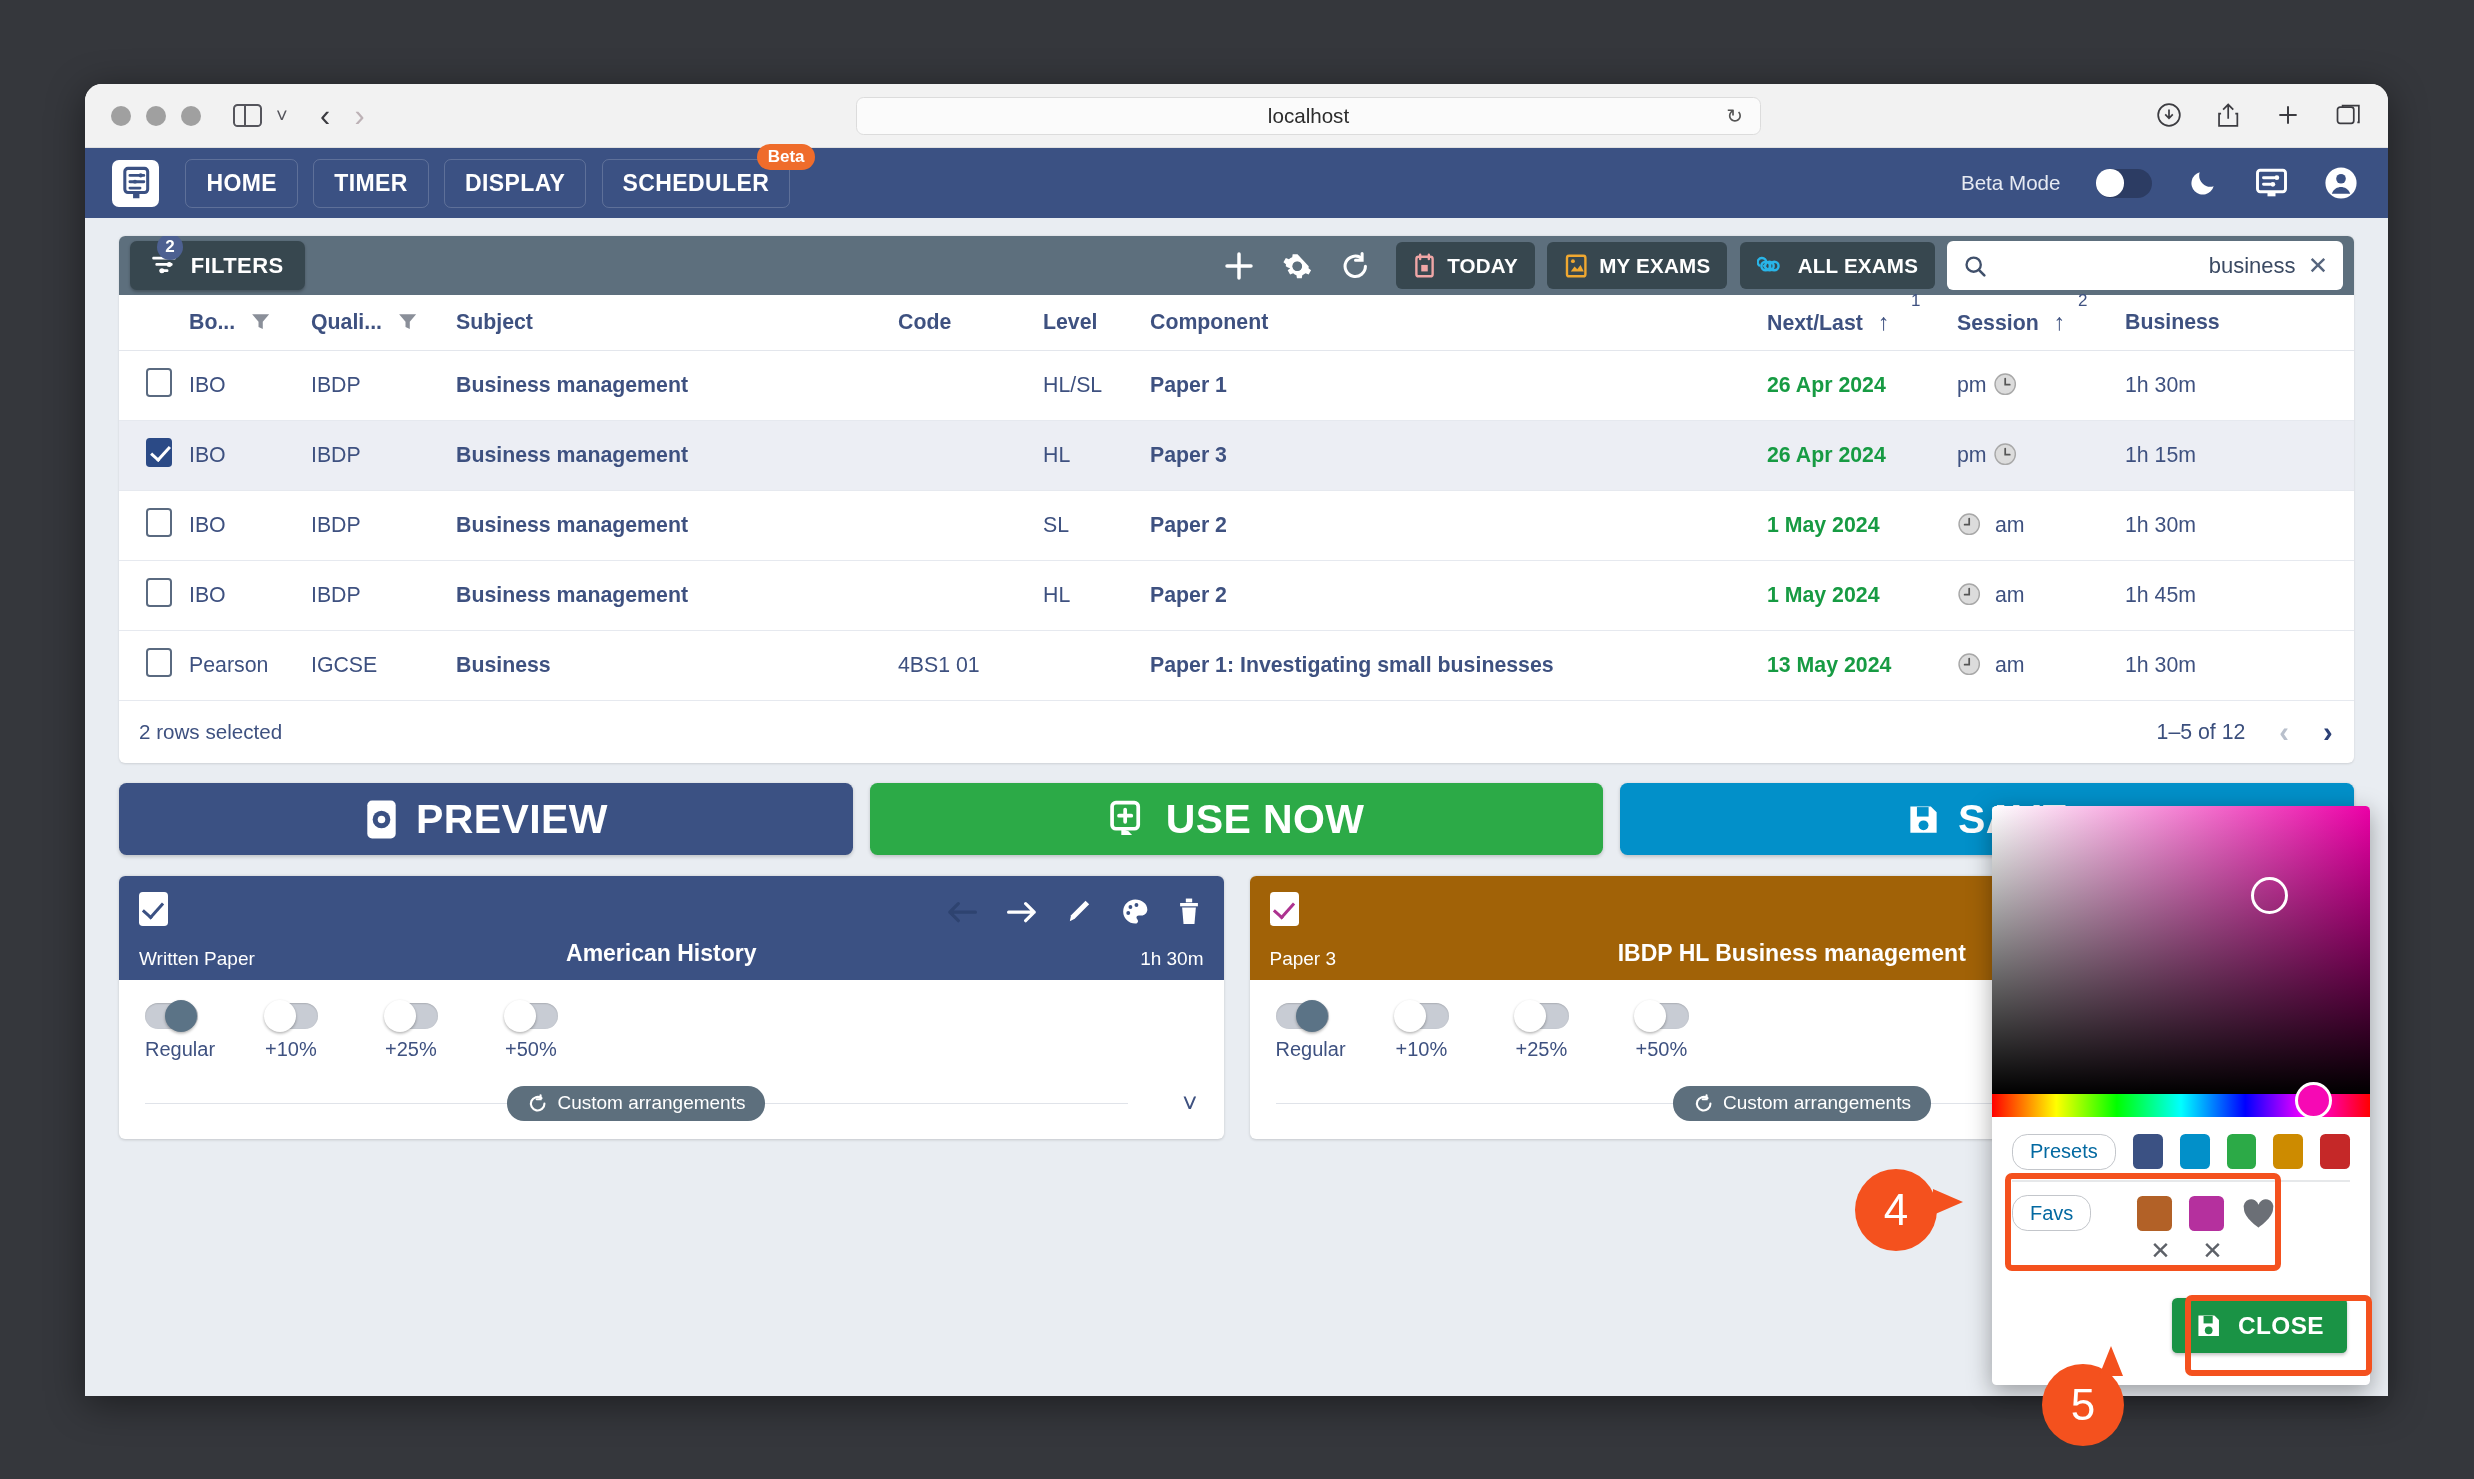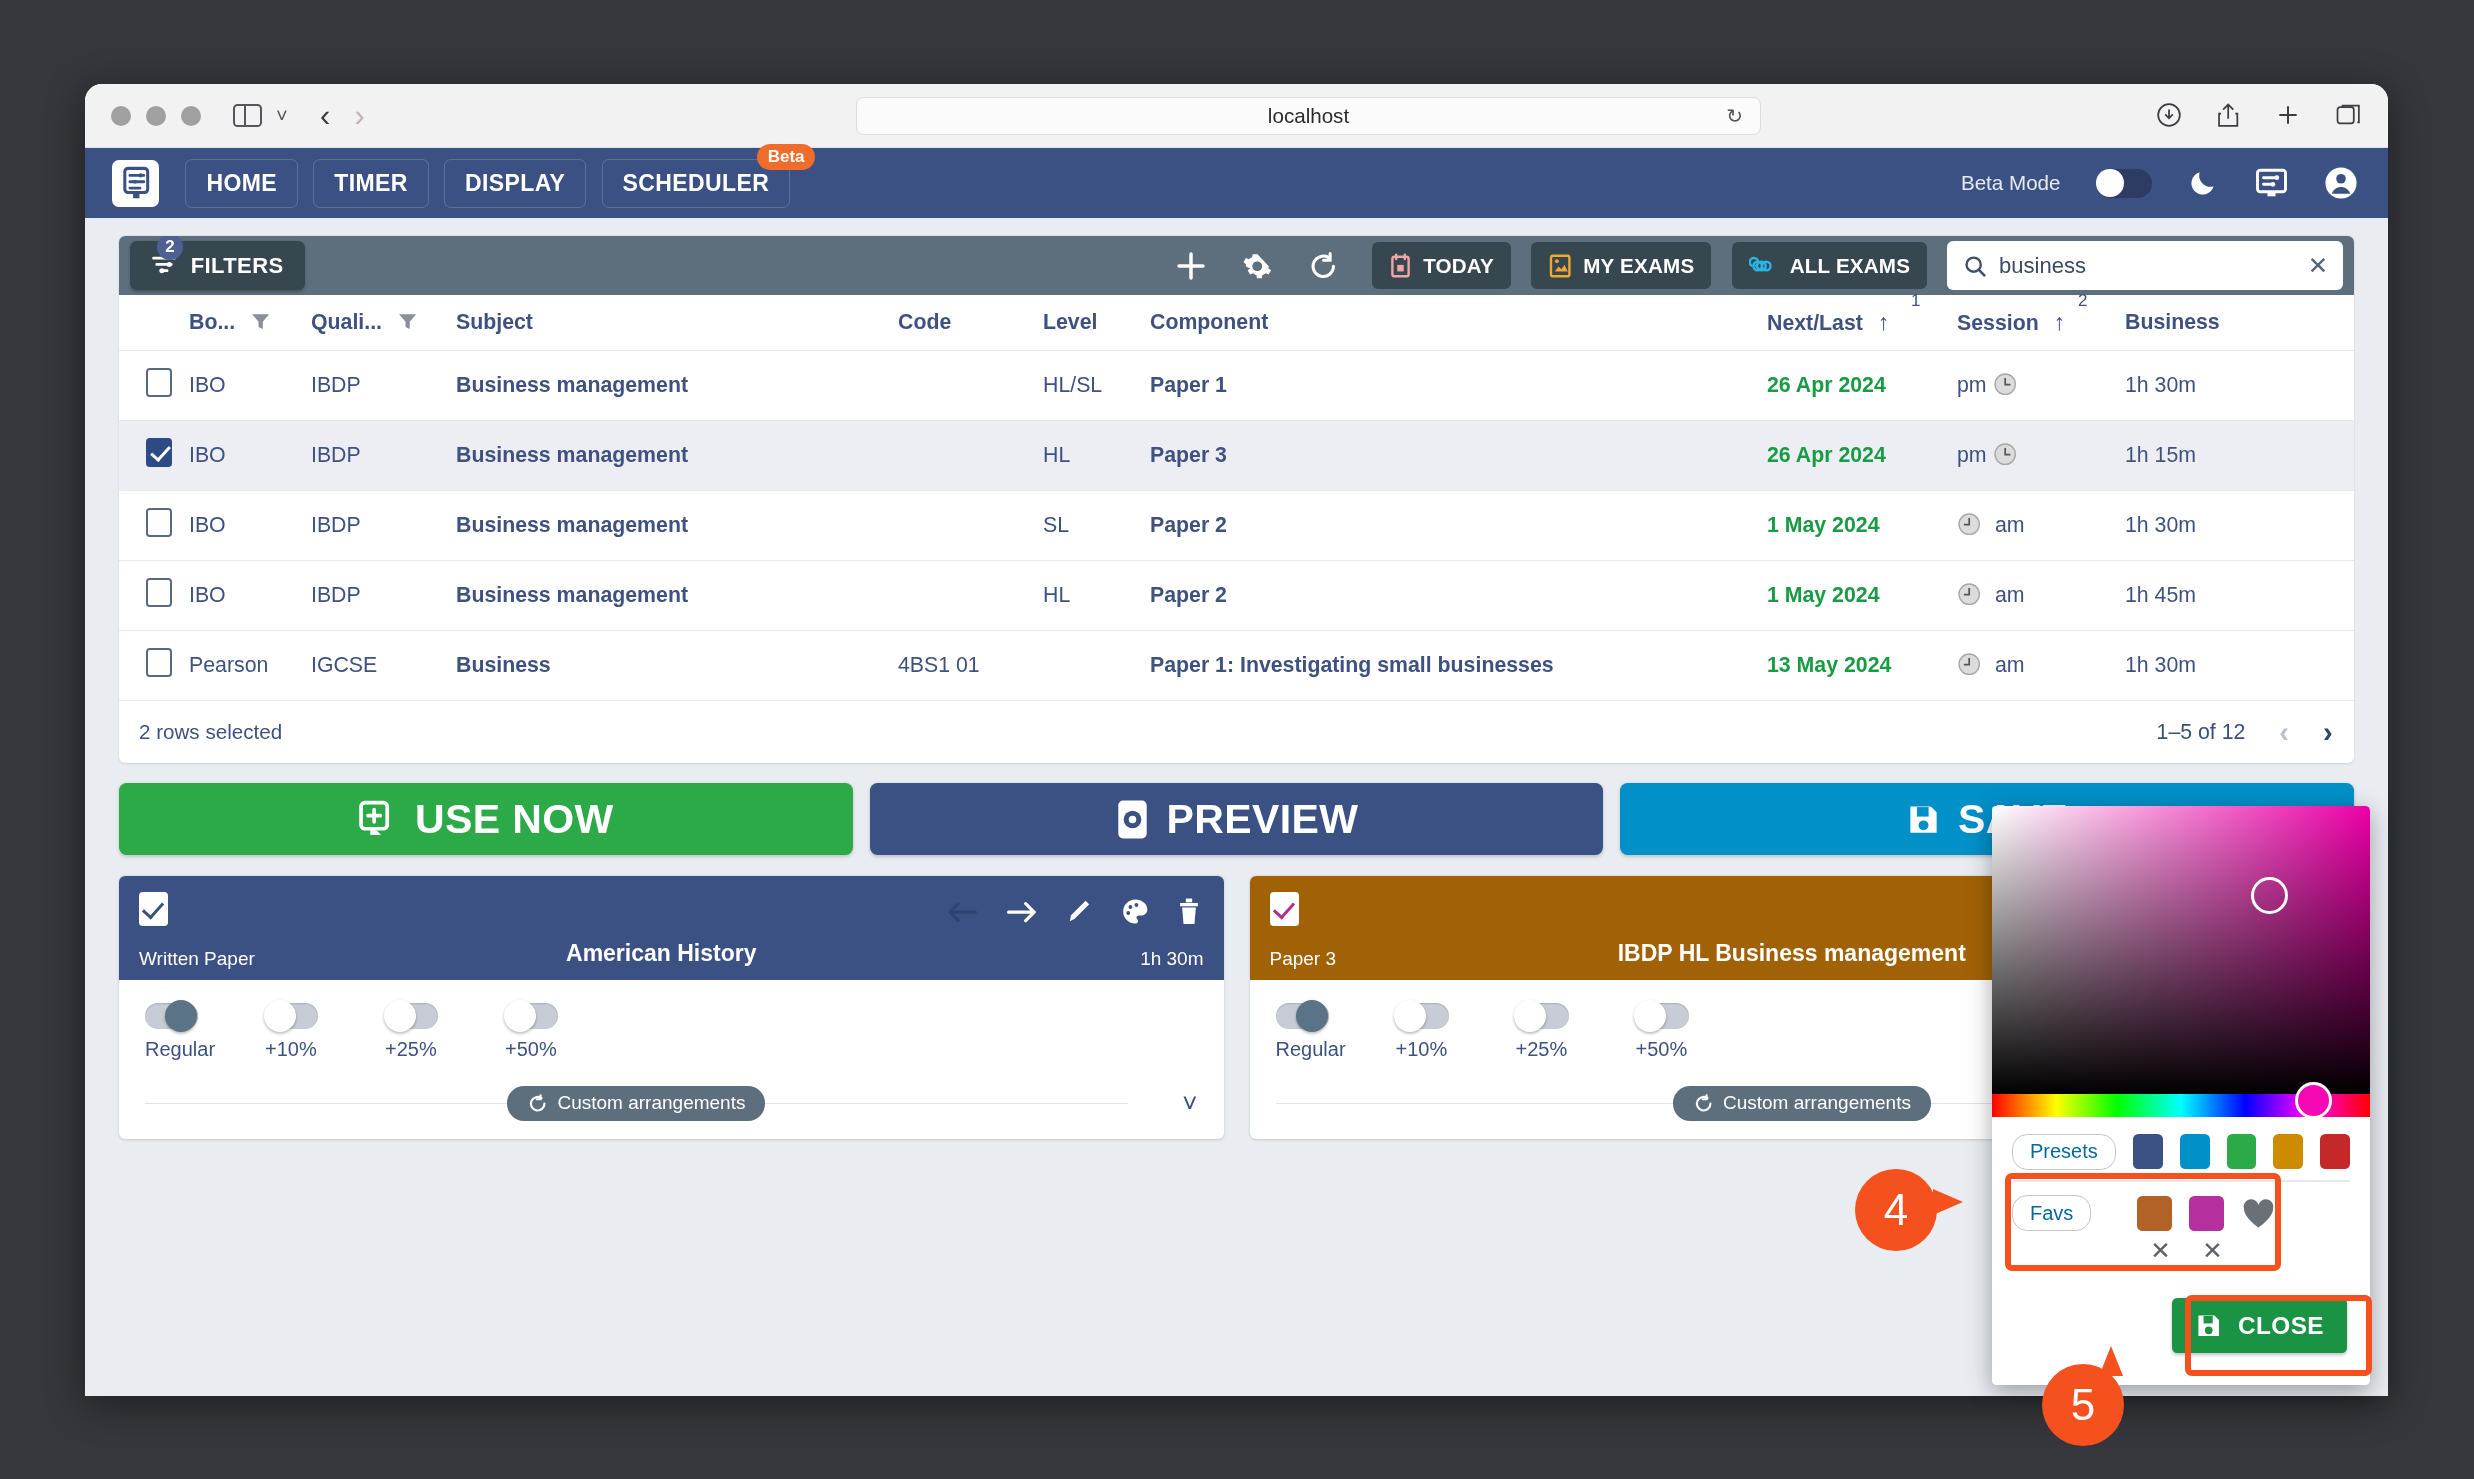--- a/index.html
+++ b/index.html
@@ -91,21 +91,21 @@
     background:#37474f; color:#fff; border-radius:6.9px; height:49px;
     display:flex; align-items:center; gap:13.7px; padding:0 21.3px; position:relative;
     font-size:22px; font-weight:700; letter-spacing:0.4px;
     box-shadow: 0 1.5px 3px rgba(0,0,0,.25);
   }
   .filters-badge{
     position:absolute; left:27.4px; top:-7.6px; background:#4d6091; color:#fff;
     width:26px;height:26px;border-radius:50%;font-size:17px;font-weight:600;
     display:flex;align-items:center;justify-content:center;
   }
-  .toolbar-right{ position:absolute; right:10.7px; display:flex; align-items:center; gap:8px; }
+  .toolbar-right{ position:absolute; right:10.7px; display:flex; align-items:center; gap:0;text-align:right; }
   .ticon{ color:#fff; width:58px; display:flex; align-items:center; justify-content:center;}
   .pillbtn{
     background:#37474f; color:#fff; height:47px; border-radius:6.1px; margin-left:12.2px;
     display:flex; align-items:center; gap:10.7px; padding:0 17px;
     font-size:20.6px; font-weight:700; letter-spacing:0.2px; white-space:nowrap;
   }
   .searchbox{
     margin-left:12.2px; background:#fff; border-radius:6.1px; height:49px; width:396px;
     display:flex; align-items:center; padding:0 15.2px; gap:12.2px; position:relative;
   }
@@ -560,35 +560,35 @@
           <span class="rows-selected">2 rows selected</span>
           <div class="pager">
             <span class="rng">1–5 of 12</span>
             <span class="ar dim">‹</span>
             <span class="ar">›</span>
           </div>
         </div>
       </div>
 
       <div class="actions">
+        <div class="bigbtn" style="background:#3b5183;">
+          <svg width="35" height="41" viewBox="0 0 22 26">
+            <rect x="2" y="1" width="18" height="24" rx="3" fill="#fff"></rect>
+            <circle cx="11" cy="13" r="5.6" fill="#3b5183"></circle>
+            <circle cx="11" cy="13" r="2.4" fill="#fff"></circle>
+          </svg>
+          <span>PREVIEW</span>
+        </div>
         <div class="bigbtn" style="background:#2caa47;">
           <svg width="40" height="41" viewBox="0 0 26 26">
             <rect x="2" y="2" width="17" height="17" rx="2.5" fill="none" stroke="#fff" stroke-width="2.4"></rect>
             <path d="M10.5 6.5v8M6.5 10.5h8" stroke="#fff" stroke-width="2.4" stroke-linecap="round"></path>
             <path d="M8 19v4h7l-2.5-2.5" fill="#fff"></path>
           </svg>
           <span>USE NOW</span>
-        </div>
-        <div class="bigbtn" style="background:#3b5183;">
-          <svg width="35" height="41" viewBox="0 0 22 26">
-            <rect x="2" y="1" width="18" height="24" rx="3" fill="#fff"></rect>
-            <circle cx="11" cy="13" r="5.6" fill="#3b5183"></circle>
-            <circle cx="11" cy="13" r="2.4" fill="#fff"></circle>
-          </svg>
-          <span>PREVIEW</span>
         </div>
         <div class="bigbtn" style="background:#0290c9;">
           <svg width="35" height="37" viewBox="0 0 24 24">
             <path d="M3 3h14l4 4v14H3z" fill="#fff"></path>
             <rect x="7.5" y="3.5" width="8" height="6.5" fill="#0290c9"></rect>
             <circle cx="12" cy="16" r="3.4" fill="#0290c9"></circle>
           </svg>
           <span>SAVE</span>
         </div>
       </div>

